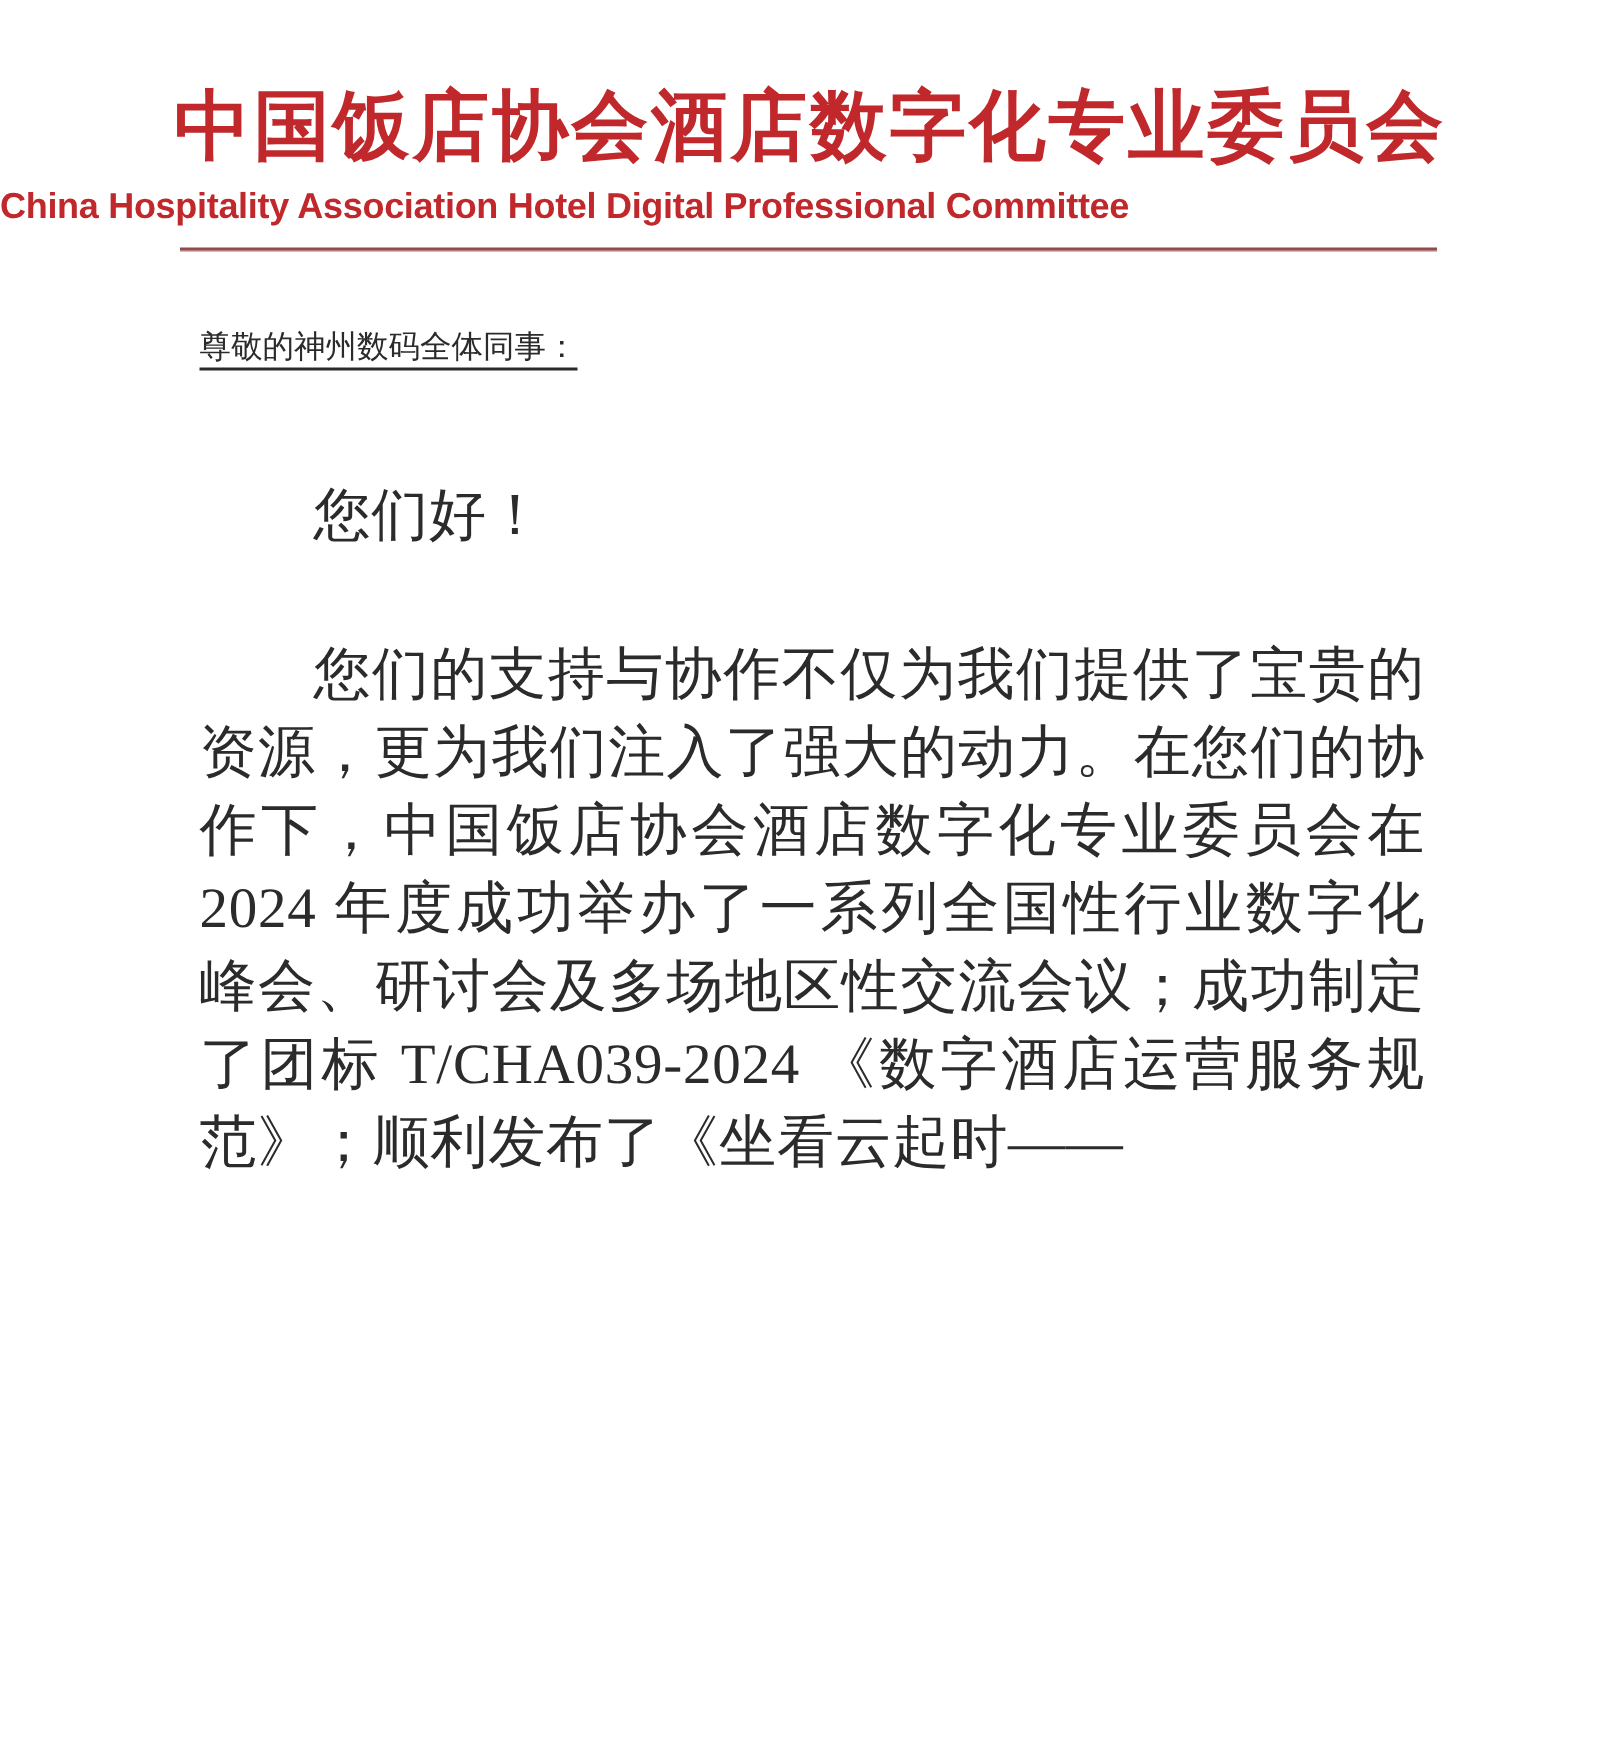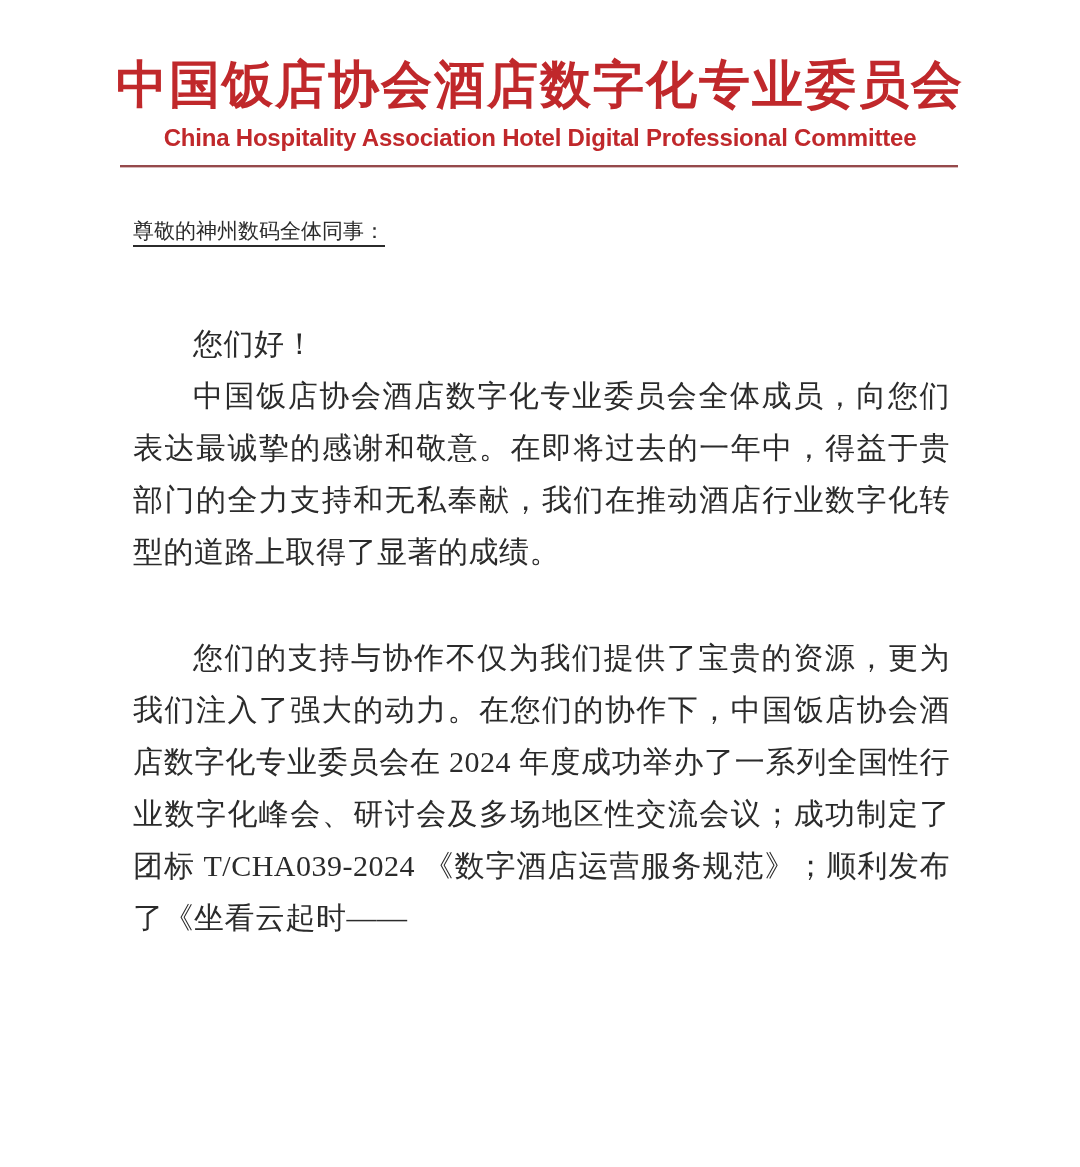--- a/index.html
+++ b/index.html
@@ -25,21 +25,20 @@
   .org-zh {
     text-align: center;
     font-size: 51px;
     line-height: 60px;
     font-weight: bold;
     letter-spacing: 2px;
     color: var(--accent);
   }
   .org-en {
     margin-top: 8px;
-    text-align: center;
     font-family: "Liberation Sans", "DejaVu Sans", sans-serif;
     font-size: 24px;
     line-height: 30px;
     font-weight: bold;
     letter-spacing: -0.2px;
     color: var(--accent);
   }
   .head-rule {
     margin: 12px 122px 0 120px;
     height: 3px;
@@ -62,21 +61,21 @@
     font-size: 21px;
     line-height: 34px;
     color: var(--ink);
   }
   .salutation .u {
     text-decoration: underline;
     text-decoration-thickness: 2px;
     text-underline-offset: 7px;
   }
   .body-par {
-    font-size: 30px;
+    font-size: 38px;
     line-height: 52px;
     color: var(--ink);
     text-align: justify;
     text-indent: 2em;
     letter-spacing: 0.5px;
   }
   .greeting { margin-top: 70px; }
   .par-gap { margin-top: 54px; }
 </style>
 </head>
@@ -91,18 +90,17 @@
   </header>
 
 
   <main>
     <p class="salutation">
       <span class="u">尊敬的神州数码全体同事：</span>
     </p>
 
     <p class="body-par greeting">您们好！</p>
 
-    <p class="body-par">中国饭店协会酒店数字化专业委员会全体成员，向您们表达最诚挚的感谢和敬意。在即将过去的一年中，得益于贵部门的全力支持和无私奉献，我们在推动酒店行业数字化转型的道路上取得了显著的成绩。</p>
 
     <p class="body-par par-gap">您们的支持与协作不仅为我们提供了宝贵的资源，更为我们注入了强大的动力。在您们的协作下，中国饭店协会酒店数字化专业委员会在 2024 年度成功举办了一系列全国性行业数字化峰会、研讨会及多场地区性交流会议；成功制定了团标 T/CHA039-2024 《数字酒店运营服务规范》；顺利发布了《坐看云起时——</p>
   </main>
 
 </div>
 
 </body></html>

